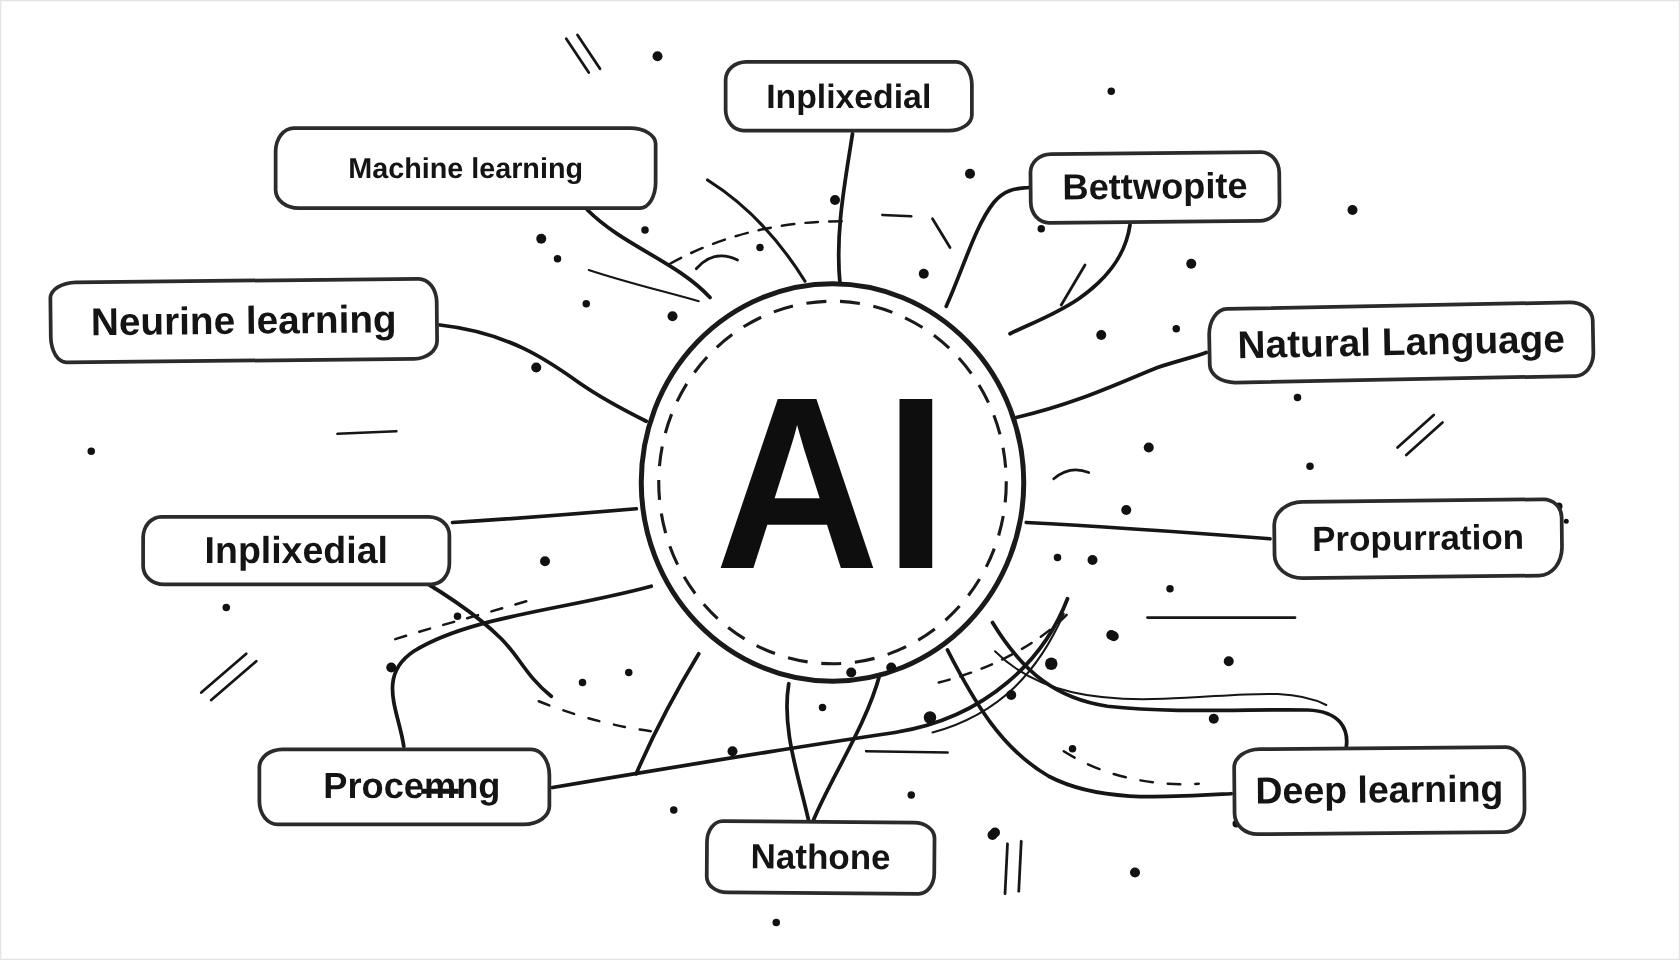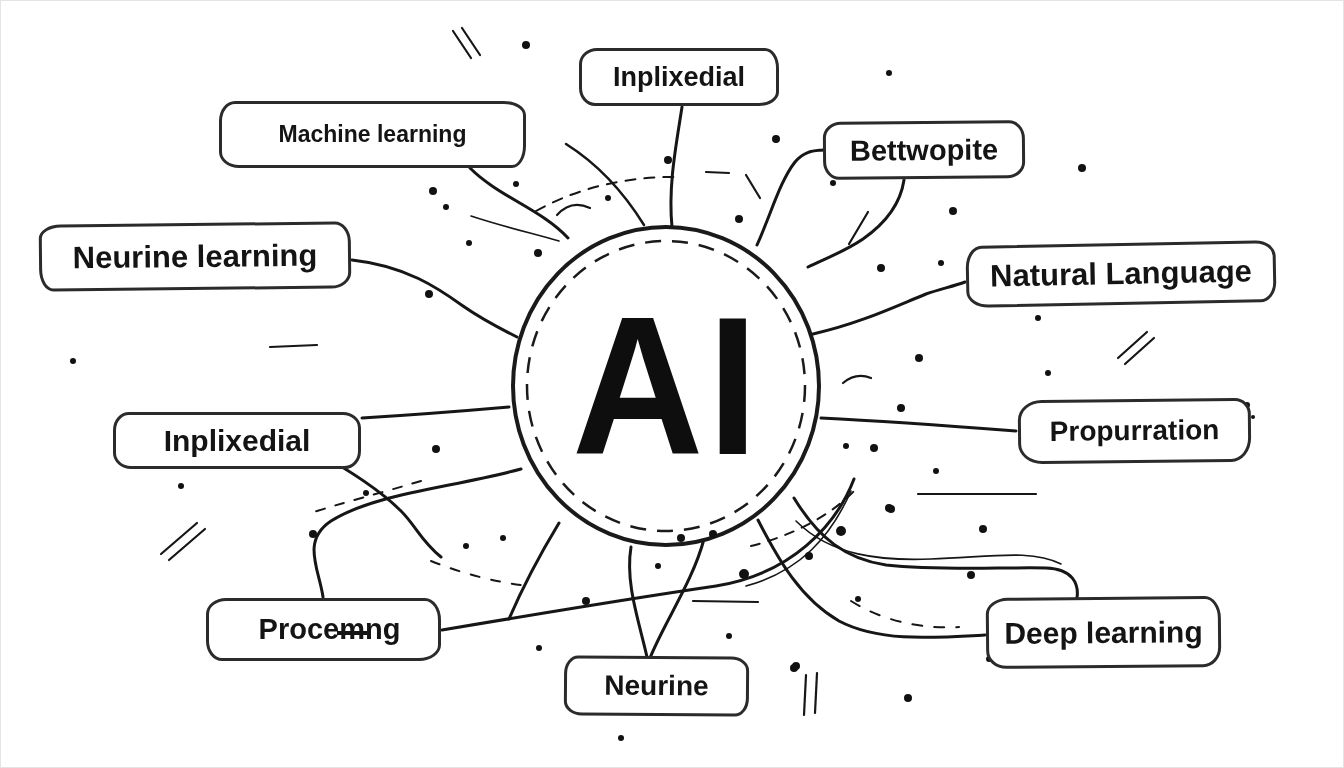--- a/index.html
+++ b/index.html
@@ -183,21 +183,21 @@
   </div>
   <div class="node" id="n-inplixedial">
     <span>Inplixedial</span>
   </div>
   <div class="node" id="n-proceing">
     <span>
       <span>Proce</span><span class="strike">m</span><span>ng</span>
     </span>
   </div>
   <div class="node" id="n-nathone">
-    <span>Neurine</span>
+    <span>Nathone</span>
   </div>
   <div class="node" id="n-deep">
     <span>Deep learning</span>
   </div>
   <div class="node" id="n-propurration">
     <span>Propurration</span>
   </div>
   <div class="node" id="n-natural">
     <span>Natural Language</span>
   </div>

